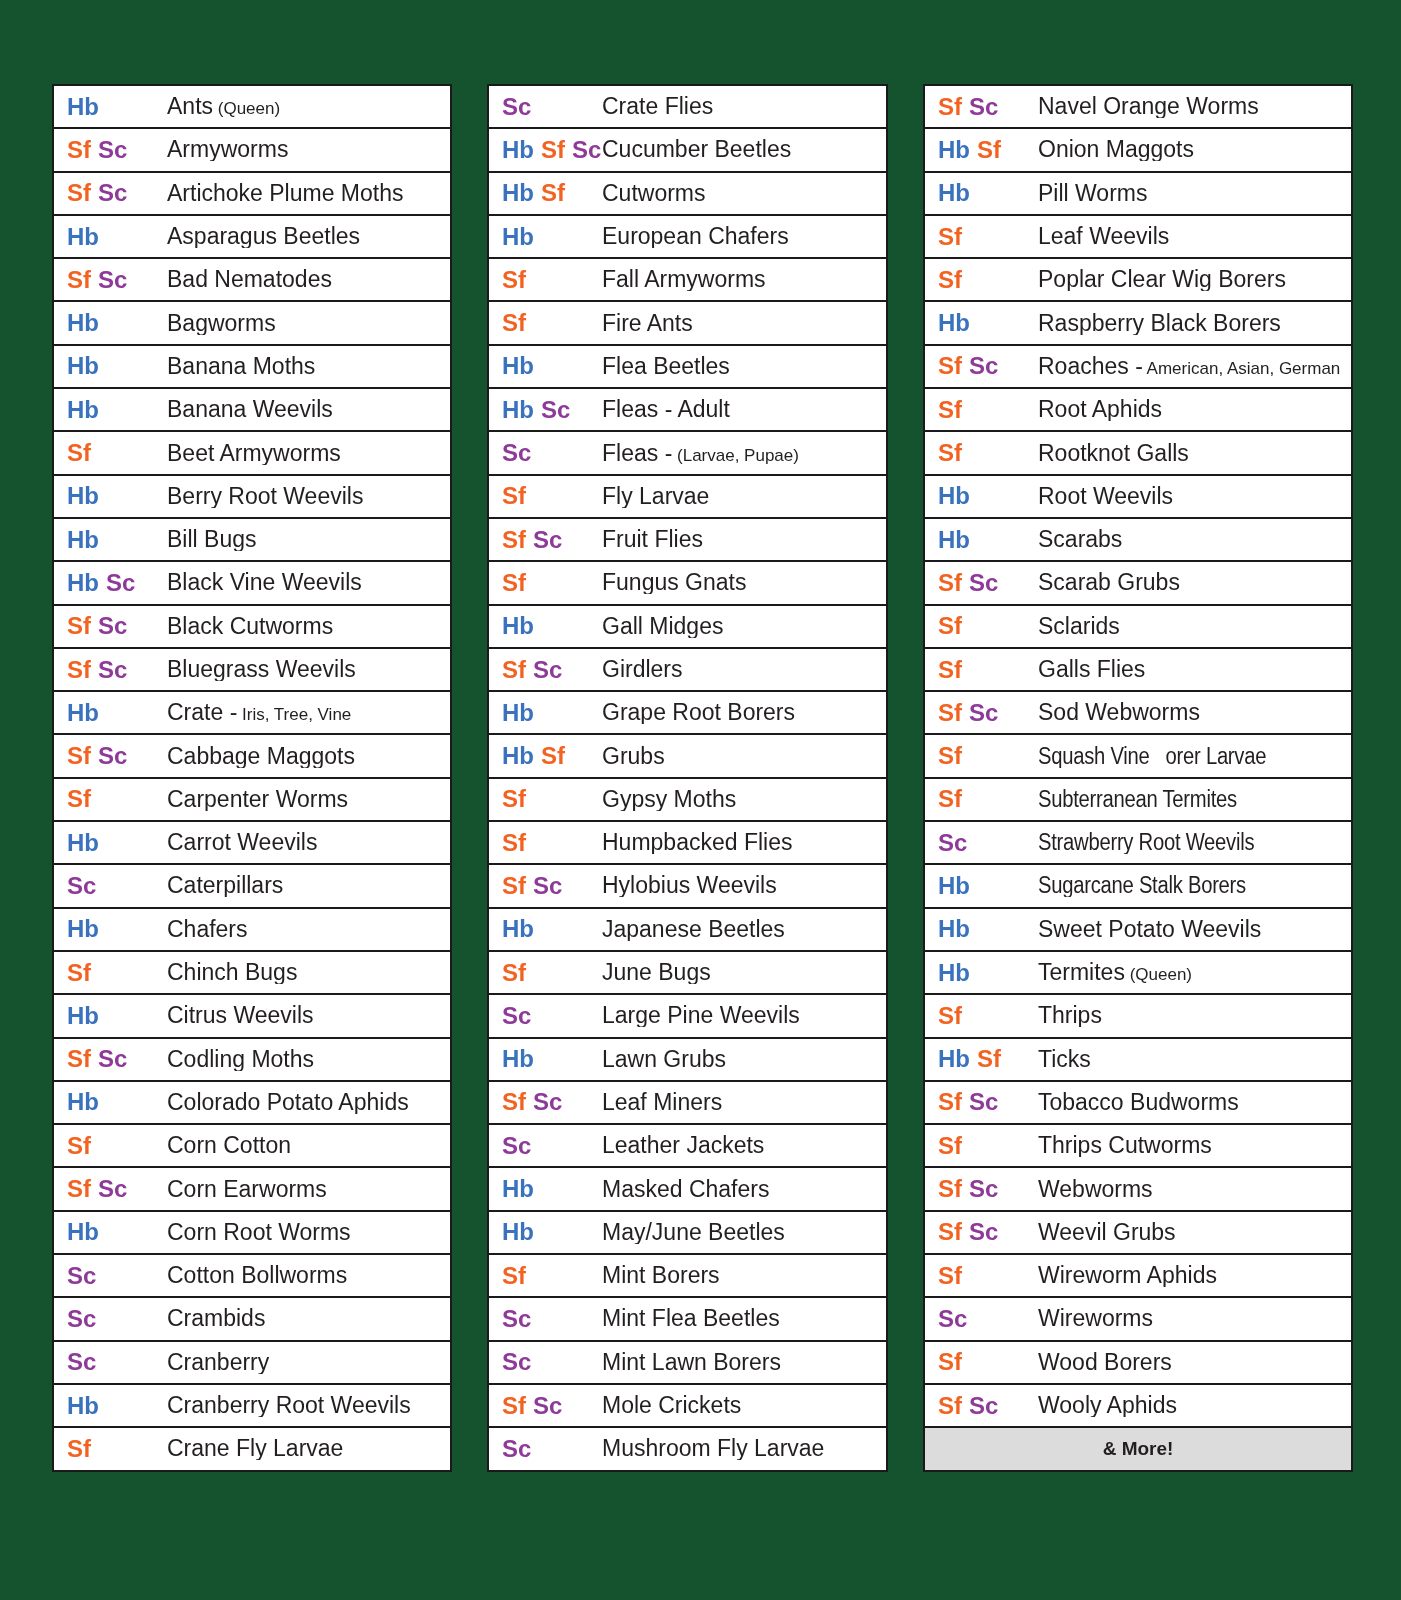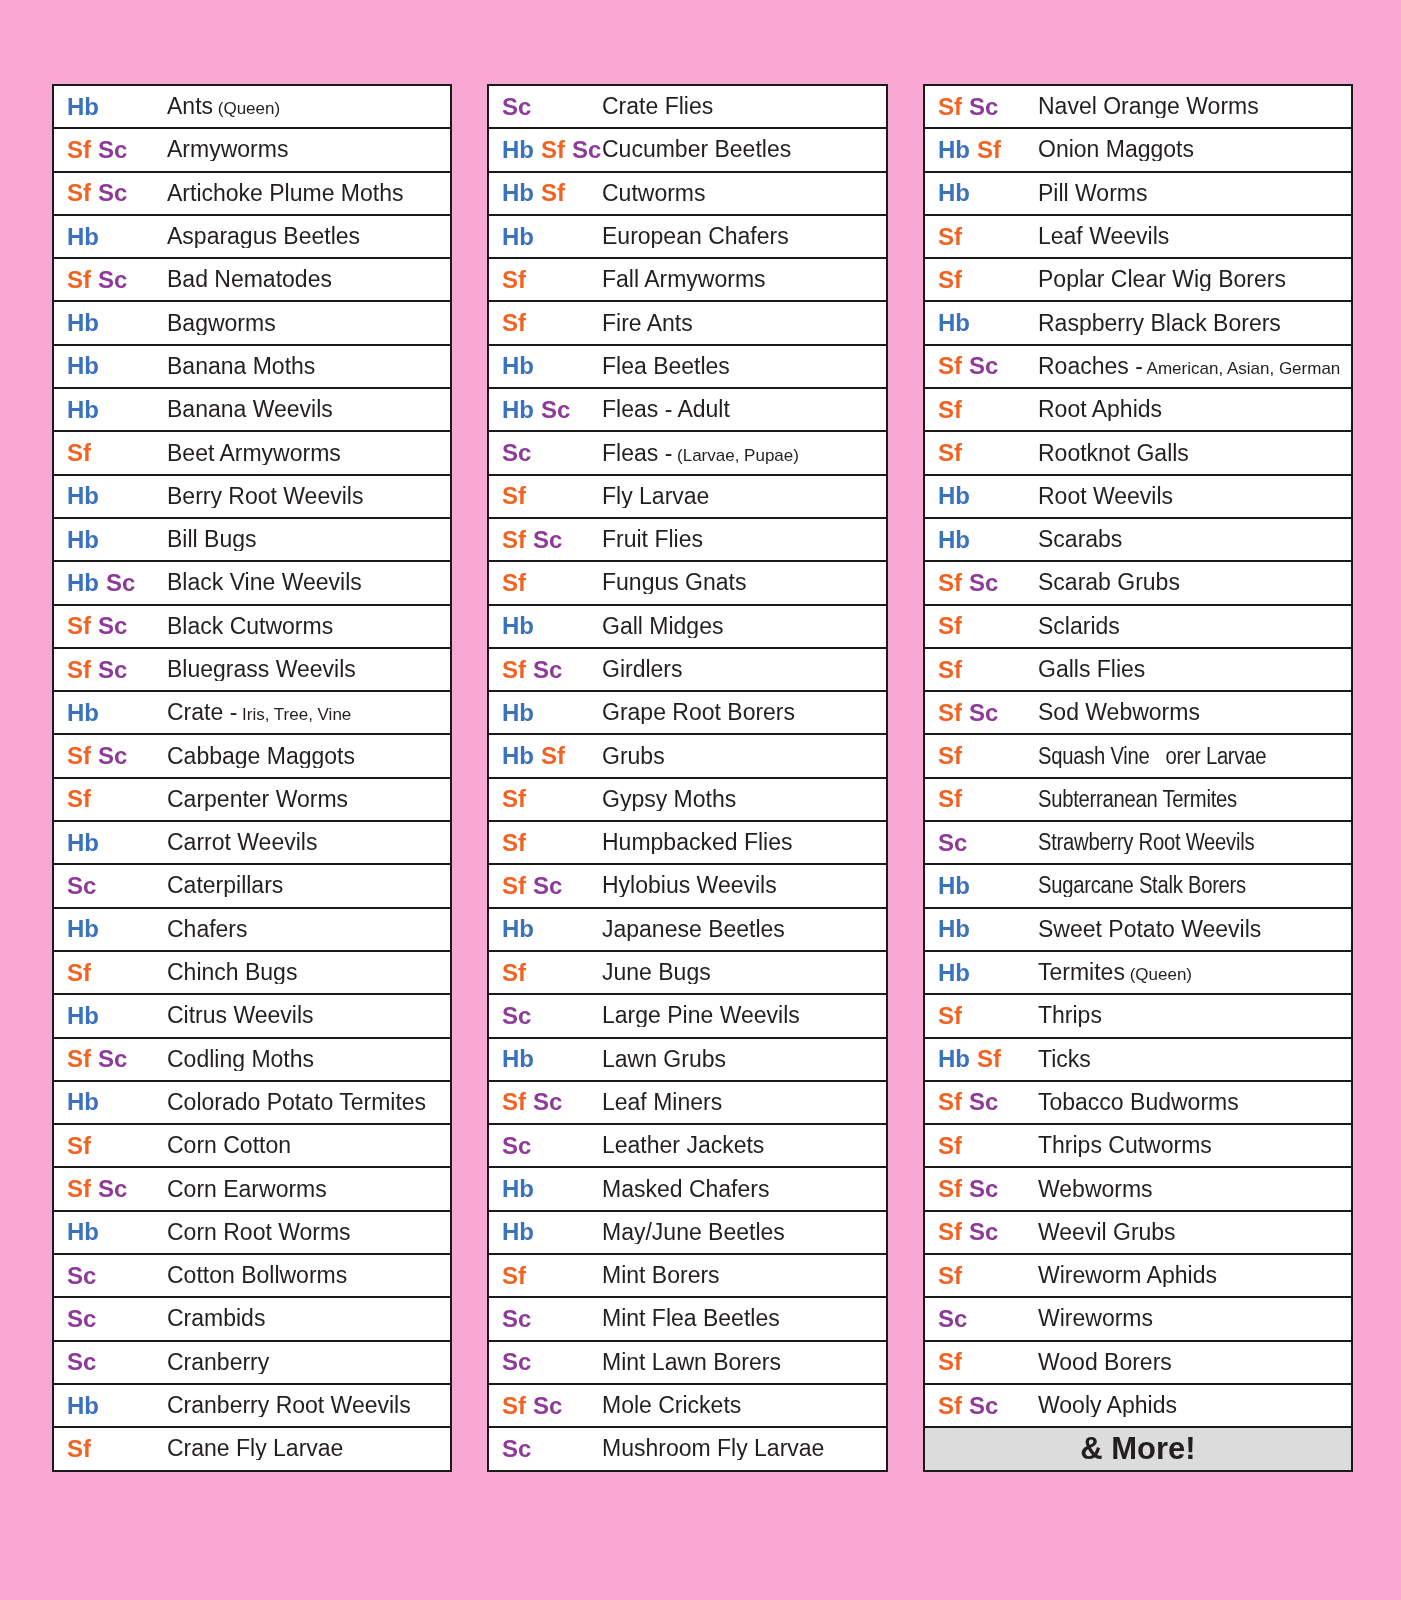--- a/index.html
+++ b/index.html
@@ -5,21 +5,21 @@
   html, body {
     margin: 0;
     padding: 0;
     background: #ffffff;
     font-family: "Liberation Sans", sans-serif;
   }
   .page {
     position: relative;
     width: 1401px;
     height: 1600px;
-    background: #f9a8d4;
+    background: #14532d;
     overflow: hidden;
   }
   .tables {
     position: absolute;
     top: 84px;
     left: 52px;
     display: flex;
     gap: 35px;
   }
   .col {
@@ -69,21 +69,21 @@
   .more-row {
     background: #DCDCDC;
     justify-content: center;
   }
   .more-row .name-wrap {
     flex: 0 0 auto;
     text-align: center;
   }
   .more-row .name {
     font-weight: bold;
-    font-size: 31px;
+    font-size: 19px;
   }
 </style>
 </head>
 <body>
 
 <div class="page">
   <div class="tables">
     <div class="col col-1">
         <div class="row">
     <span class="codes">
@@ -228,21 +228,21 @@
     <span class="codes">
             <span class="code" style="color: rgb(242, 99, 34);">Sf</span>
             <span class="code" style="color: rgb(142, 58, 152);">Sc</span>
           </span>
     <span class="name-wrap"><span class="name">Codling Moths</span></span>
   </div>
         <div class="row">
     <span class="codes">
             <span class="code" style="color: rgb(58, 114, 190);">Hb</span>
           </span>
-    <span class="name-wrap"><span class="name">Colorado Potato Termites</span></span>
+    <span class="name-wrap"><span class="name">Colorado Potato Aphids</span></span>
   </div>
         <div class="row">
     <span class="codes">
             <span class="code" style="color: rgb(242, 99, 34);">Sf</span>
           </span>
     <span class="name-wrap"><span class="name">Corn Cotton</span></span>
   </div>
         <div class="row">
     <span class="codes">
             <span class="code" style="color: rgb(242, 99, 34);">Sf</span>

